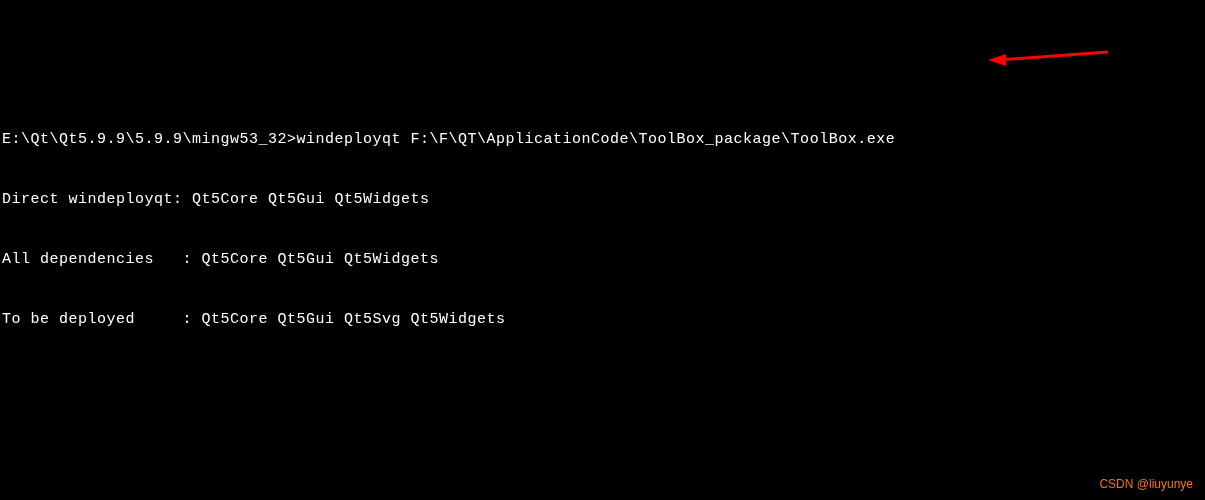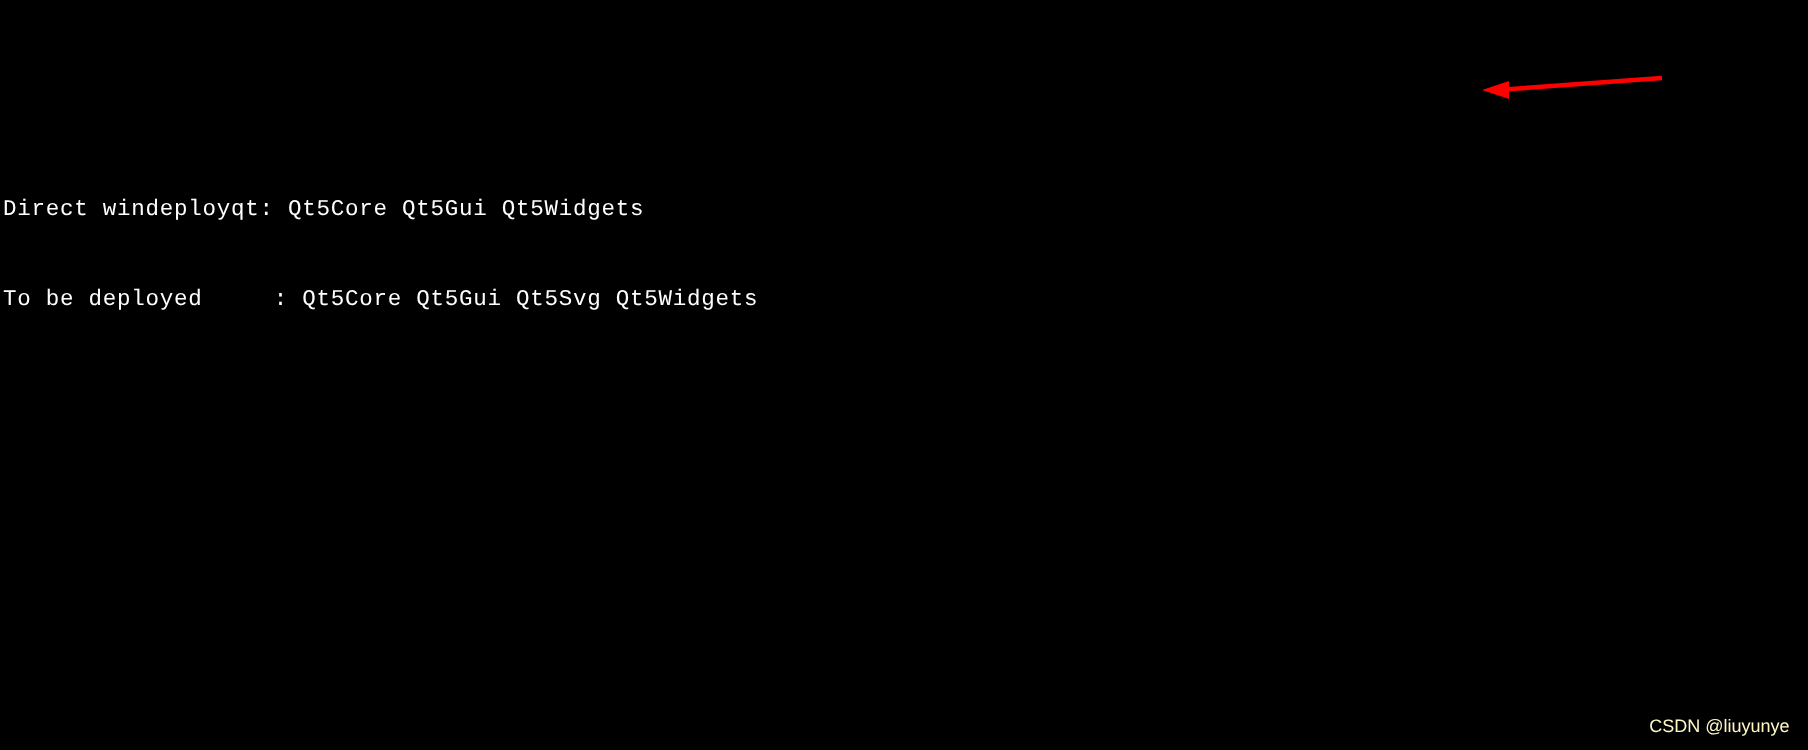--- a/index.html
+++ b/index.html
@@ -29,33 +29,35 @@
     .arrow-container {
       position: absolute;
       top: 30px;
       left: 960px;
       pointer-events: none;
     }
     .watermark {
       position: absolute;
       bottom: 6px;
       right: 12px;
-      color: #fef9c3;
+      color: #f97316;
       font-size: 12px;
       font-family: Arial, sans-serif;
       letter-spacing: 0;
     }
   </style>
 </head>
 <body>
 
 
 
 <div class="terminal">
+  <span class="line"><span>E:\Qt\Qt5.9.9\5.9.9\mingw53_32&gt;</span><span>windeployqt F:\F\QT\ApplicationCode\ToolBox_package\ToolBox.exe</span></span>
   <span class="line">Direct windeployqt: Qt5Core Qt5Gui Qt5Widgets</span>
+  <span class="line">All dependencies   : Qt5Core Qt5Gui Qt5Widgets</span>
   <span class="line">To be deployed     : Qt5Core Qt5Gui Qt5Svg Qt5Widgets</span>
   
   
   
   
   
   
   
   
   

